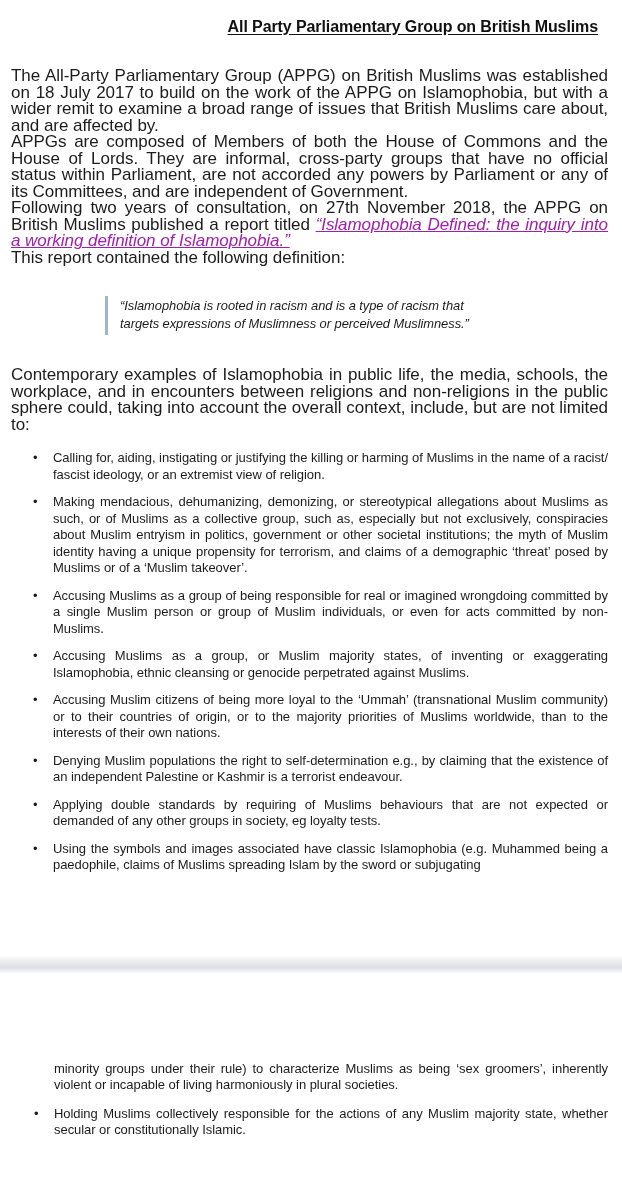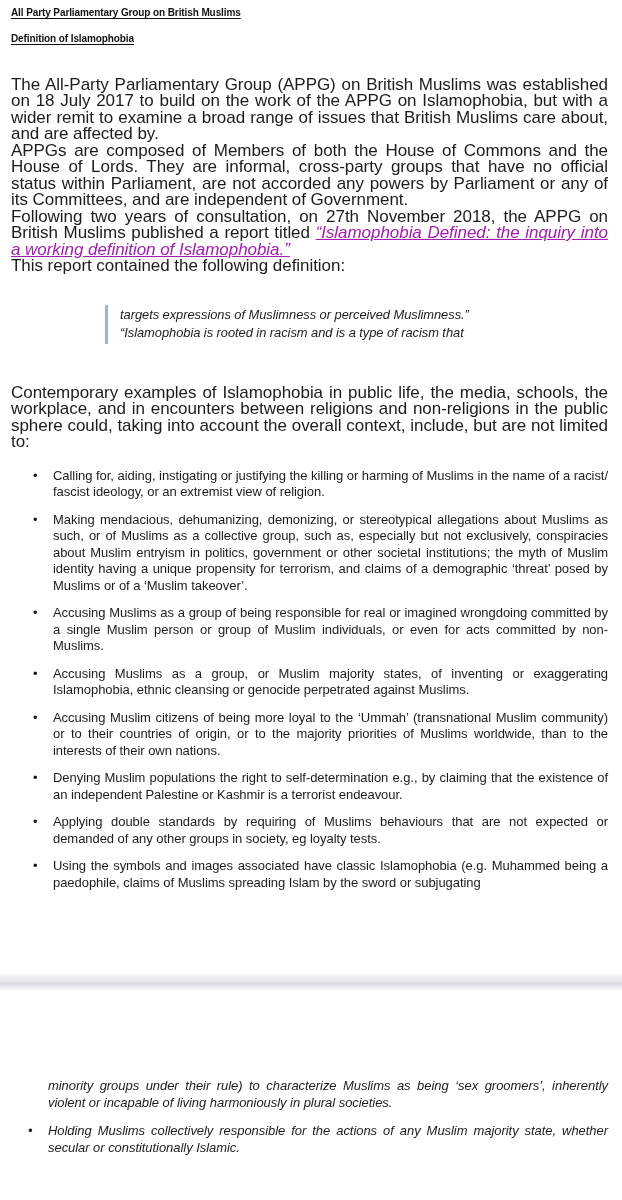--- a/index.html
+++ b/index.html
@@ -19,32 +19,31 @@
     position: relative;
     width: 622px;
     box-sizing: border-box;
   }
 
   .page-one {
     padding: 0 14px 0 11px;
   }
 
   .page-two {
-    padding: 0 14px 0 6px;
-    font-style: italic;
+    padding: 0 14px 0 12px;
   }
 
   .heading {
-    text-align: left;
+    text-align: right;
     font-weight: bold;
-    font-size: 10px;
+    font-size: 16px;
     line-height: 1.28;
     letter-spacing: -0.1px;
     color: #111111;
-    margin: 0;
+    margin: 10px;
   }
   .heading span.u {
     text-decoration: underline;
     text-underline-offset: 2px;
   }
   .heading-1 { padding-top: 7px; }
   .heading-2 { padding-top: 13px; }
 
   .para {
     font-size: 17px;
@@ -72,21 +71,21 @@
   }
   .quote-line {
     font-size: 12.9px;
     font-style: italic;
     line-height: 18px;
     color: #1c1c1c;
     letter-spacing: -0.05px;
     white-space: nowrap;
   }
 
-  .para-contemporary { margin-top: 41px; }
+  .para-contemporary { margin-top: 32px; }
 
   ul.bullets {
     list-style: none;
     margin: 17px 0 0 0;
     padding: 0;
   }
   ul.bullets li {
     position: relative;
     padding-left: 42px;
     font-size: 13px;
@@ -132,33 +131,32 @@
 
   ul.bullets.tail { margin-top: 12px; }
 </style>
 </head>
 <body>
 
 <div class="page page-one">
 
   <div class="heading heading-1"><span class="u">All Party Parliamentary Group on British Muslims</span></div>
 
-  <div class="heading heading-2"><span class="u">Definition of Islamophobia</span></div>
 
   <p class="para para-first">The All-Party Parliamentary Group (APPG) on British Muslims was established on 18 July 2017 to build on the work of the APPG on Islamophobia, but with a wider remit to examine a broad range of issues that British Muslims care about, and are affected by.</p>
 
   <p class="para para-gap">APPGs are composed of Members of both the House of Commons and the House of Lords. They are informal, cross-party groups that have no official status within Parliament, are not accorded any powers by Parliament or any of its Committees, and are independent of Government.</p>
 
   <p class="para para-gap"><span>Following two years of consultation, on 27th November 2018, the APPG on British Muslims published a report titled </span><a class="doc-link" href="#">“Islamophobia Defined: the inquiry into a working definition of Islamophobia.”</a></p>
 
   <p class="para para-gap">This report contained the following definition:</p>
 
   <div class="quote-block">
+    <div class="quote-line">“Islamophobia is rooted in racism and is a type of racism that</div>
     <div class="quote-line">targets expressions of Muslimness or perceived Muslimness.”</div>
-    <div class="quote-line">“Islamophobia is rooted in racism and is a type of racism that</div>
   </div>
 
   <p class="para para-contemporary">Contemporary examples of Islamophobia in public life, the media, schools, the workplace, and in encounters between religions and non-religions in the public sphere could, taking into account the overall context, include, but are not limited to:</p>
 
   <ul class="bullets">
     <li><span class="dot">•</span><span>Calling for, aiding, instigating or justifying the killing or harming of Muslims in the name of a racist/ fascist ideology, or an extremist view of religion.</span></li>
     <li><span class="dot">•</span><span>Making mendacious, dehumanizing, demonizing, or stereotypical allegations about Muslims as such, or of Muslims as a collective group, such as, especially but not exclusively, conspiracies about Muslim entryism in politics, government or other societal institutions; the myth of Muslim identity having a unique propensity for terrorism, and claims of a demographic ‘threat’ posed by Muslims or of a ‘Muslim takeover’.</span></li>
     <li><span class="dot">•</span><span>Accusing Muslims as a group of being responsible for real or imagined wrongdoing committed by a single Muslim person or group of Muslim individuals, or even for acts committed by non-Muslims.</span></li>
     <li><span class="dot">•</span><span>Accusing Muslims as a group, or Muslim majority states, of inventing or exaggerating Islamophobia, ethnic cleansing or genocide perpetrated against Muslims.</span></li>
     <li><span class="dot">•</span><span>Accusing Muslim citizens of being more loyal to the ‘Ummah’ (transnational Muslim community) or to their countries of origin, or to the majority priorities of Muslims worldwide, than to the interests of their own nations.</span></li>

